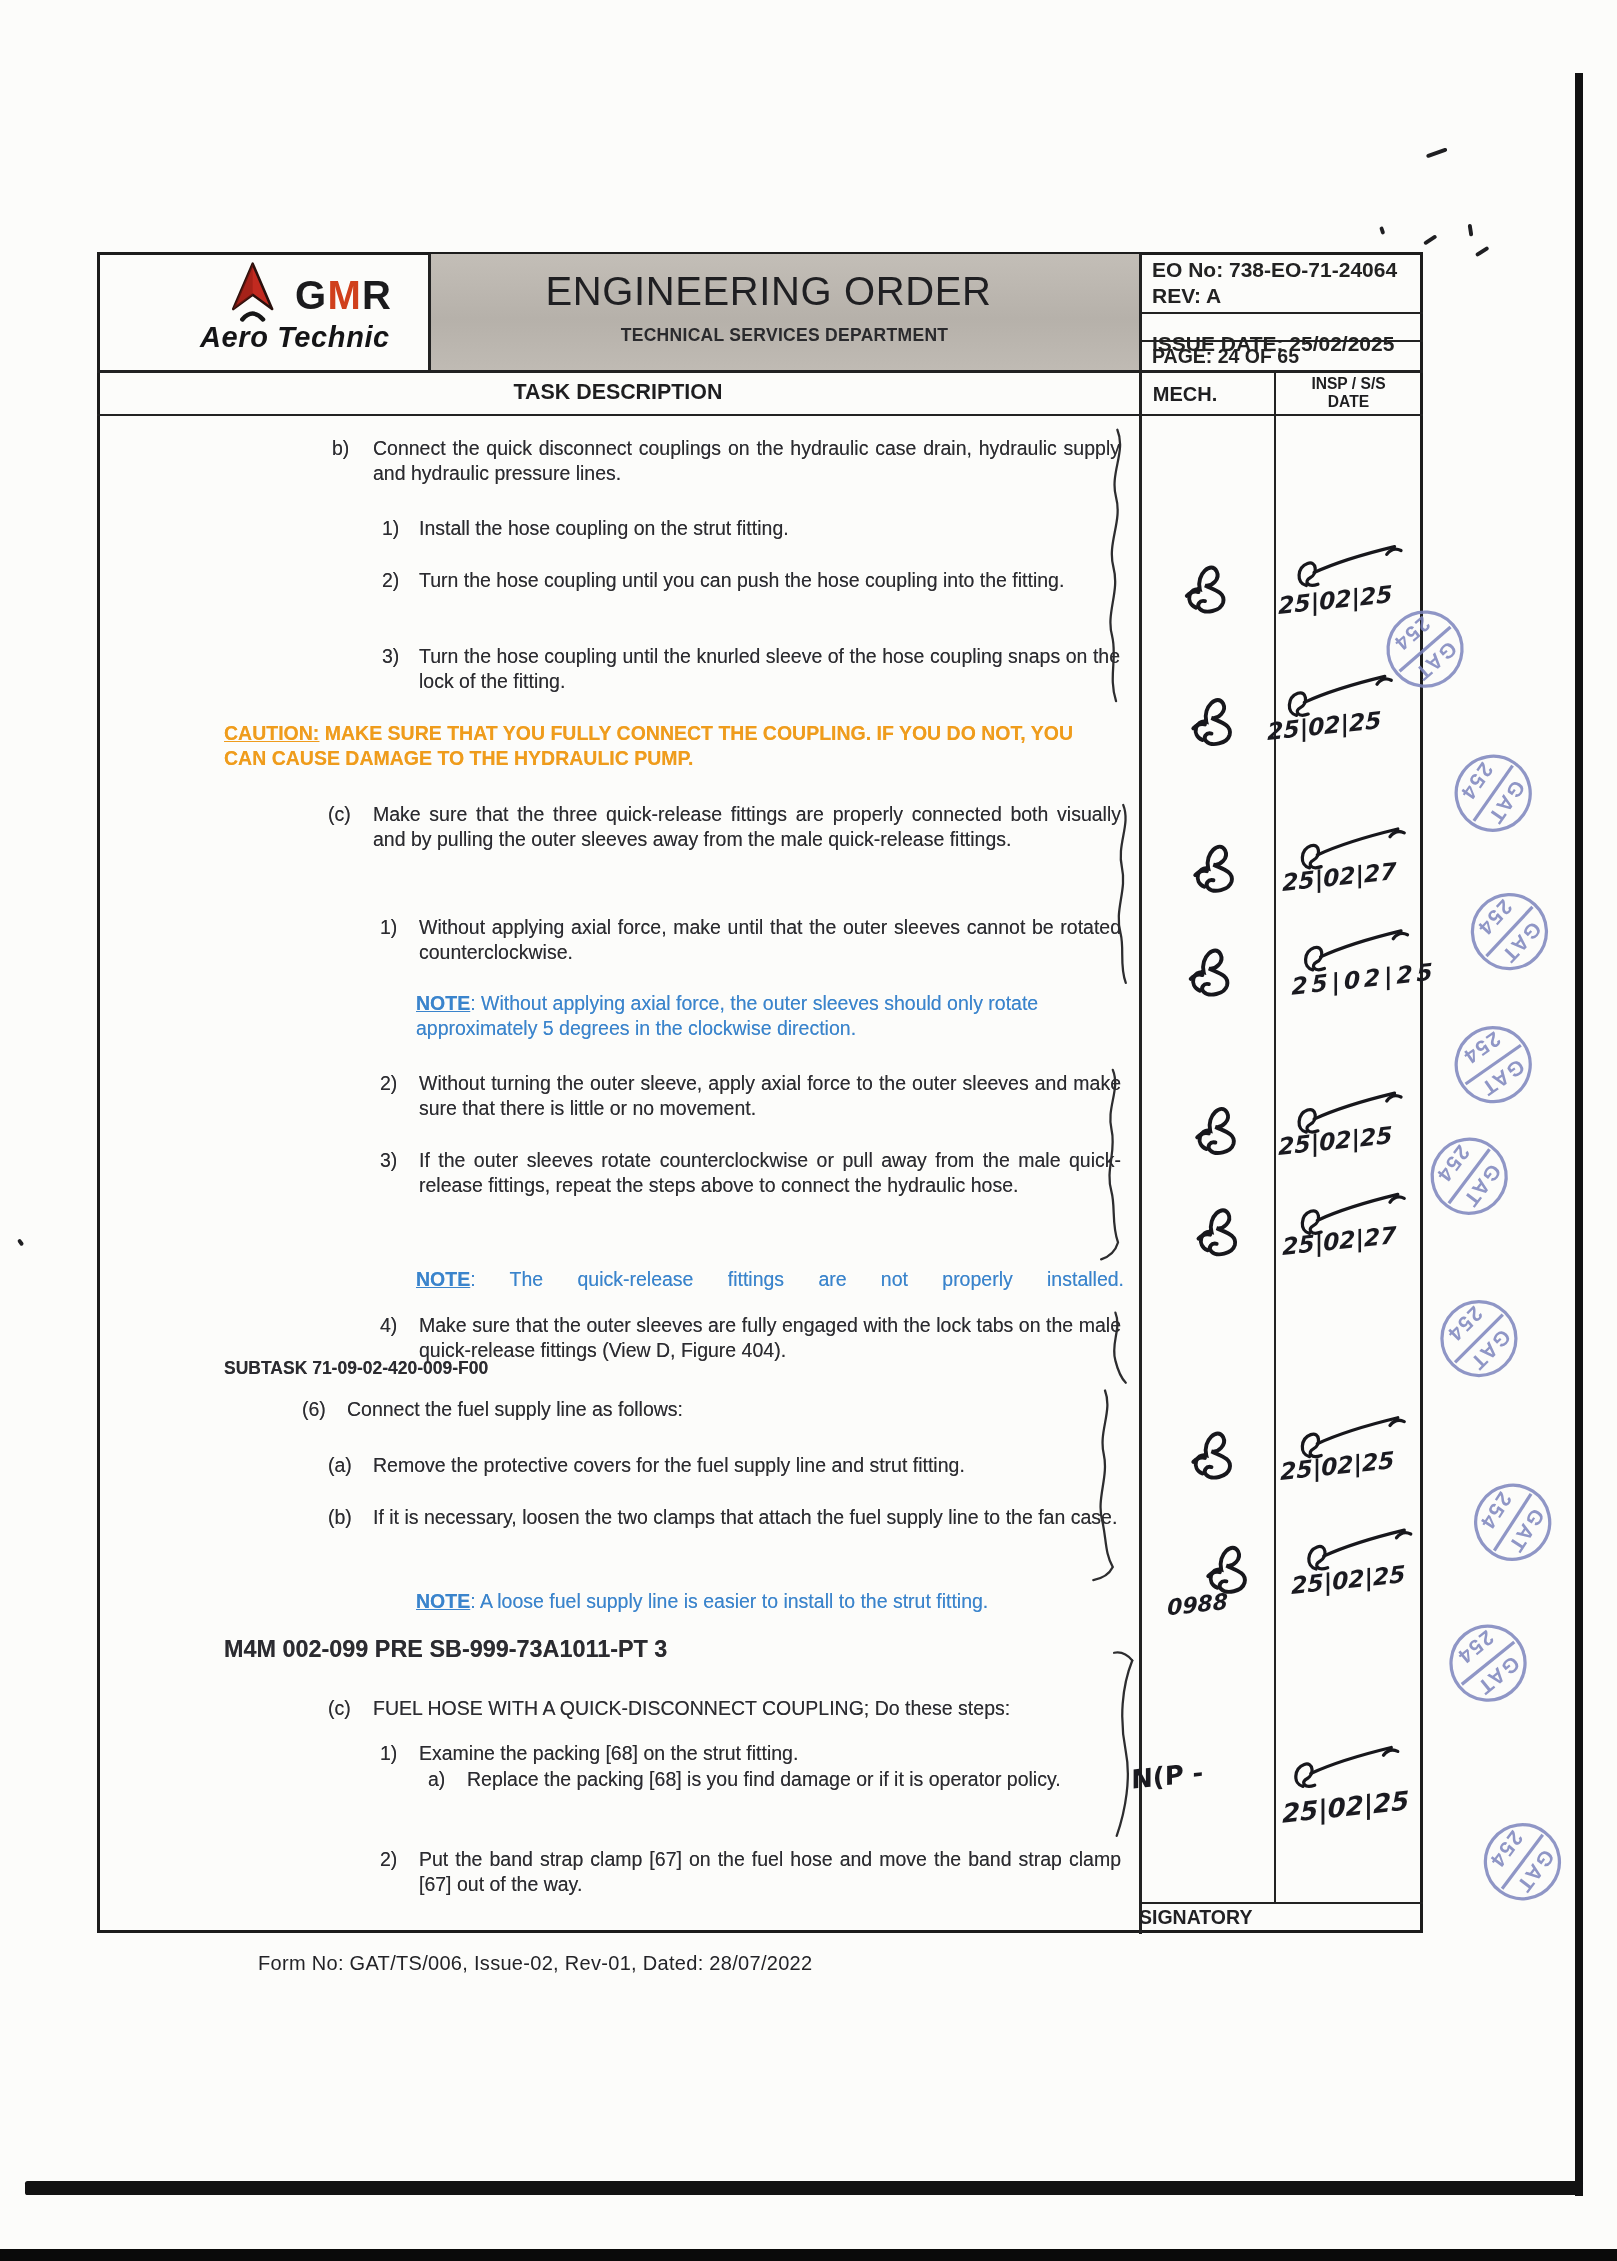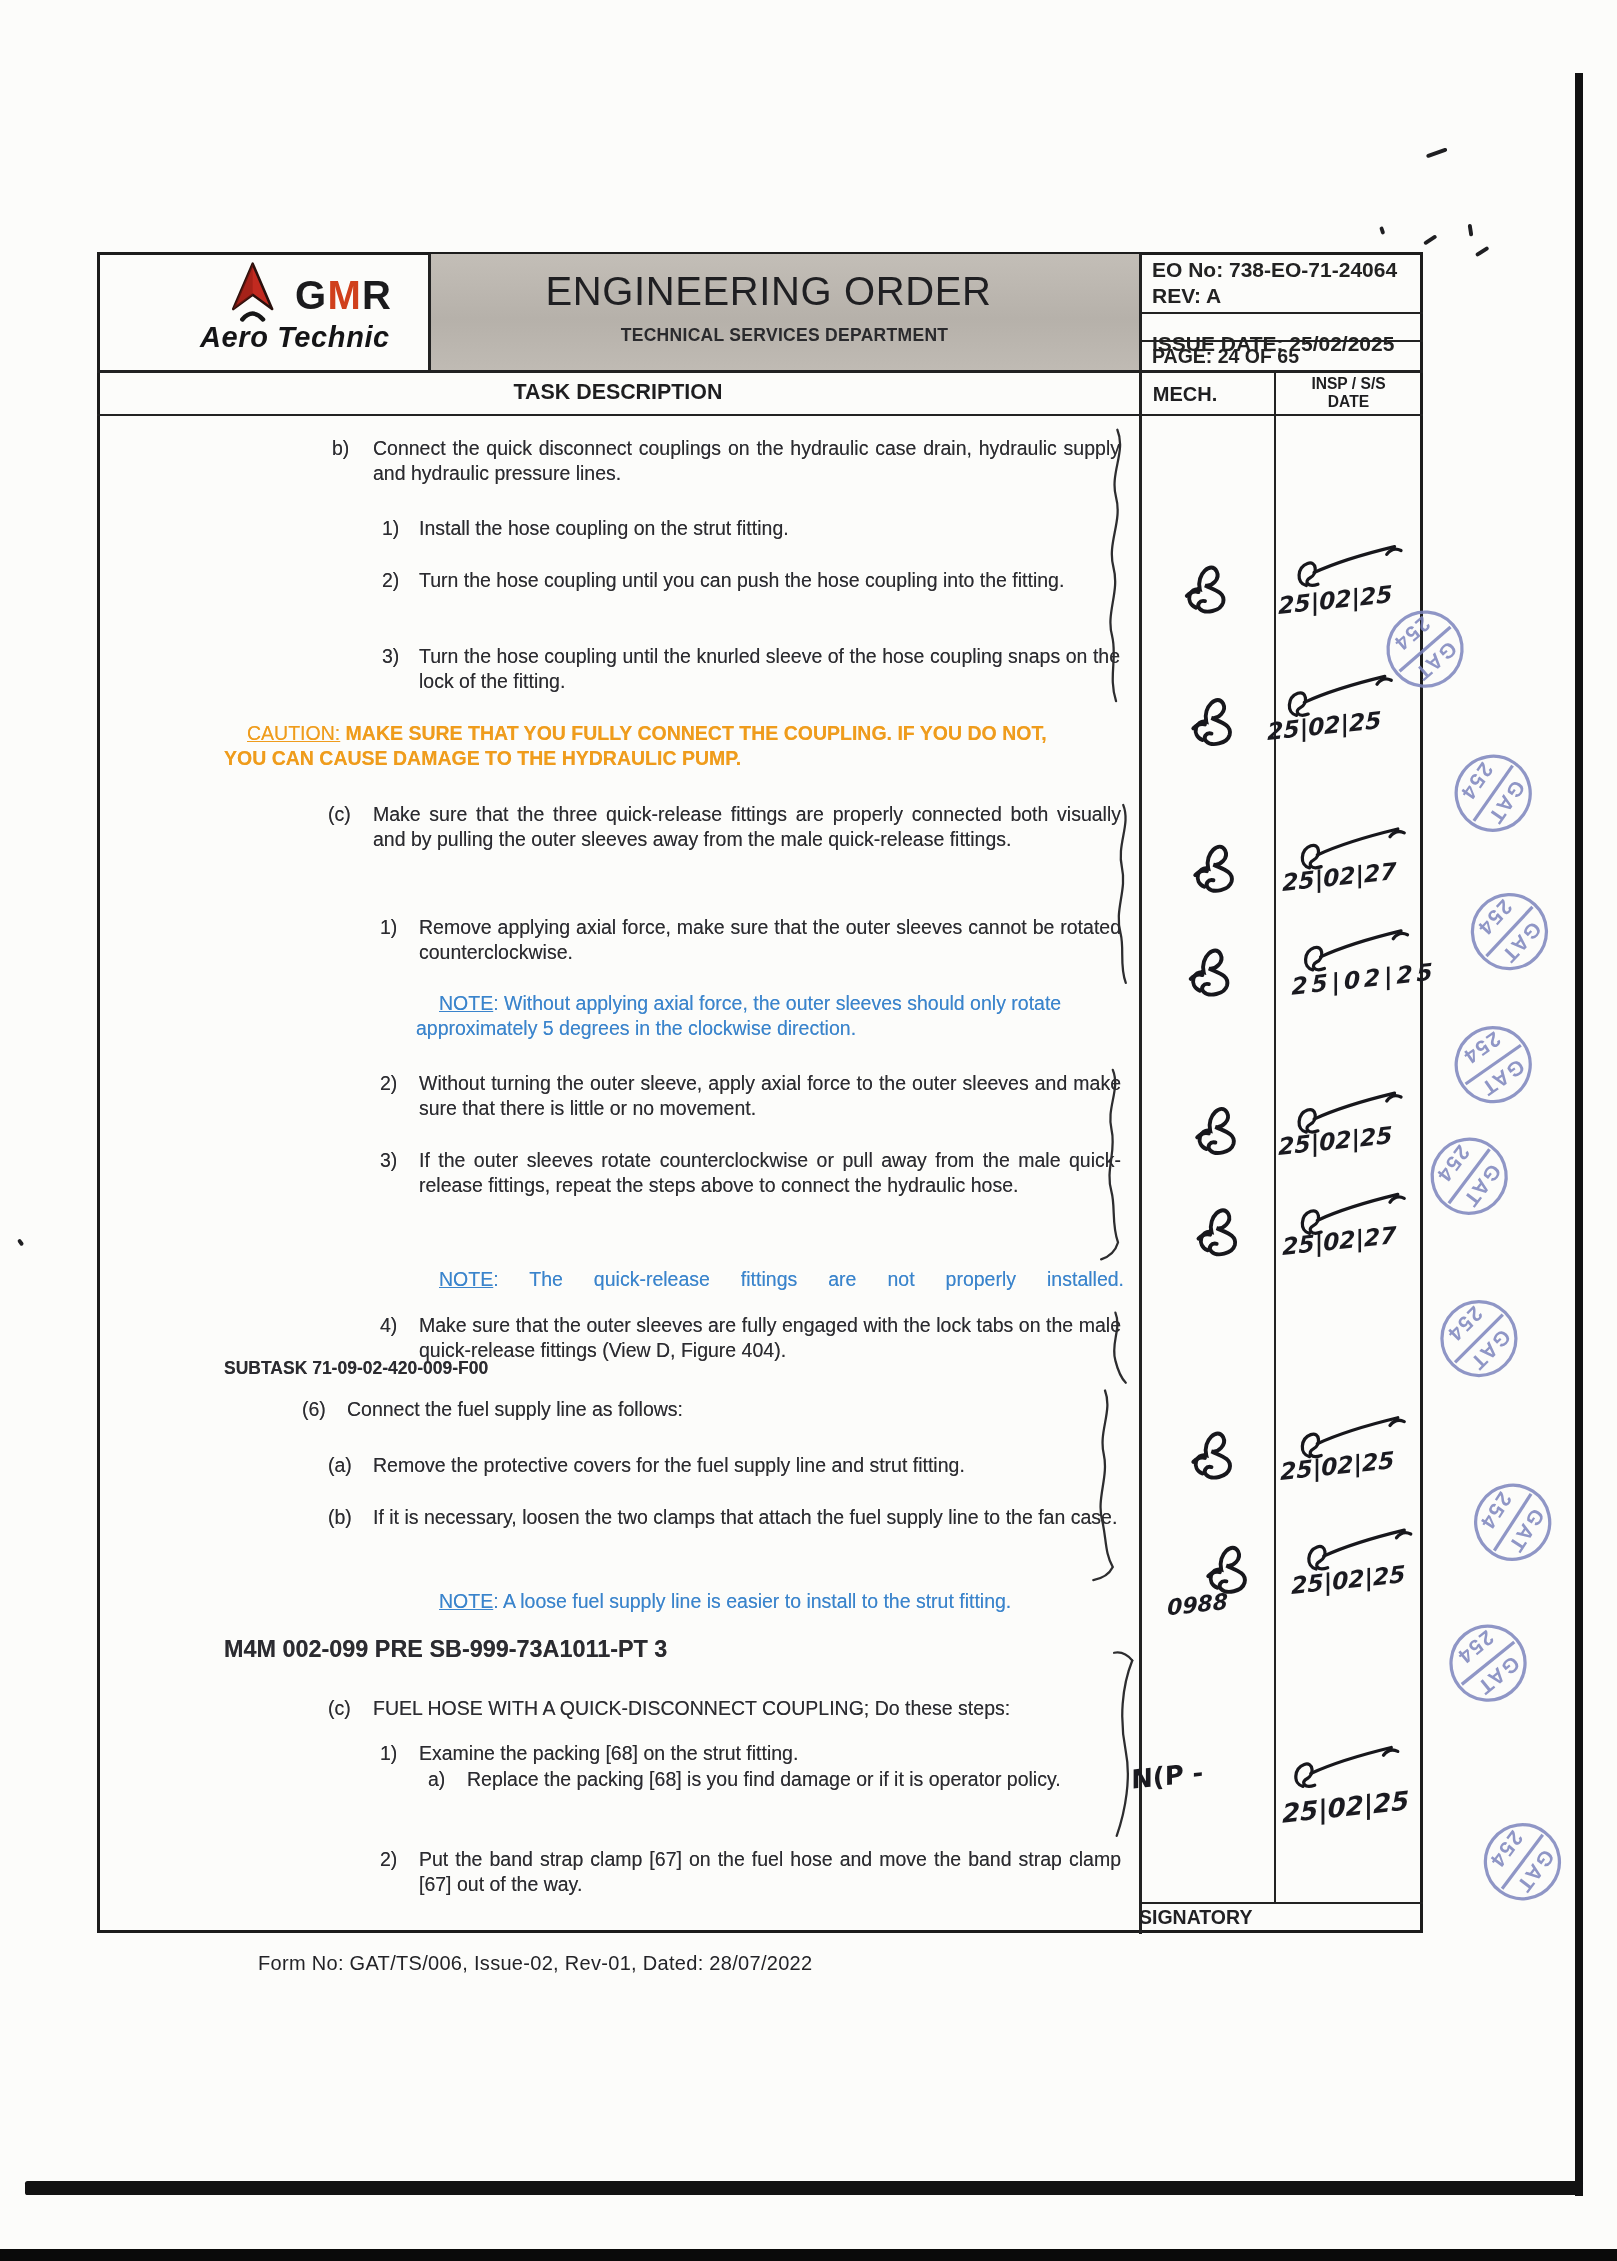--- a/index.html
+++ b/index.html
@@ -19,21 +19,21 @@
             font-size:17.5px;font-weight:700;color:#2a2a2d;letter-spacing:0.3px;}
   .info{position:absolute;left:1152px;font-size:21px;font-weight:700;color:#222;}
   .colhead{position:absolute;font-weight:700;color:#1e1e20;text-align:center;}
   
   .item{position:absolute;font-size:19.5px;line-height:25px;color:#2b2b30;
         text-shadow:0 0 0.4px rgba(20,20,20,.5);}
   .item .lbl{position:absolute;left:0;top:0;}
   .item .txt{text-align:justify;}
   .caution{color:#ef9c1c;font-weight:700;text-shadow:0 0 0.6px rgba(239,156,28,.65);}
   .note{color:#3a84cc;text-shadow:0 0 0.3px rgba(58,132,204,.6);}
-  .ulab{text-decoration:underline;font-weight:400;margin-left:23px;}
+  .ulab{text-decoration:underline;font-weight:700;}
   .just-all{text-align-last:justify;}
   .bold{font-weight:700;}
   
   .gmr{position:absolute;left:295px;top:273px;font-size:40px;font-weight:700;color:#1b1b1d;letter-spacing:1.3px;}
   .gmr .m{color:#d0401c;}
   .aerotech{position:absolute;left:200px;top:321px;font-size:29px;font-weight:700;
             font-style:italic;color:#141416;letter-spacing:0.6px;}
   
   .hw{position:absolute;font-family:"DejaVu Sans", sans-serif;font-style:italic;font-weight:600;
       font-size:23.4px;color:#1a1a20;transform:rotate(-6deg) skewX(-6deg);white-space:nowrap;}
@@ -103,21 +103,21 @@
   <div class="item caution" style="left:224px;top:721px;width:857px;">
     <span class="ulab">CAUTION:</span><span> MAKE SURE THAT YOU FULLY CONNECT THE COUPLING. IF YOU DO NOT, YOU CAN CAUSE DAMAGE TO THE HYDRAULIC PUMP.</span>
   </div>
 
   <div class="item" style="left:328px;top:802px;width:793px;">
     <span class="lbl">(c)</span>
     <div class="txt" style="margin-left:45px;">Make sure that the three quick-release fittings are properly connected both visually and by pulling the outer sleeves away from the male quick-release fittings.</div>
   </div>
   <div class="item" style="left:380px;top:915px;width:741px;">
     <span class="lbl">1)</span>
-    <div class="txt" style="margin-left:39px;">Remove applying axial force, make sure that the outer sleeves cannot be rotated counterclockwise.</div>
+    <div class="txt" style="margin-left:39px;">Without applying axial force, make until that the outer sleeves cannot be rotated counterclockwise.</div>
   </div>
   <div class="item note" style="left:416px;top:991px;width:708px;">
     <span class="ulab">NOTE</span><span>: Without applying axial force, the outer sleeves should only rotate approximately 5 degrees in the clockwise direction.</span>
   </div>
   <div class="item" style="left:380px;top:1071px;width:741px;">
     <span class="lbl">2)</span>
     <div class="txt" style="margin-left:39px;">Without turning the outer sleeve, apply axial force to the outer sleeves and make sure that there is little or no movement.</div>
   </div>
   <div class="item" style="left:380px;top:1148px;width:741px;">
     <span class="lbl">3)</span>

